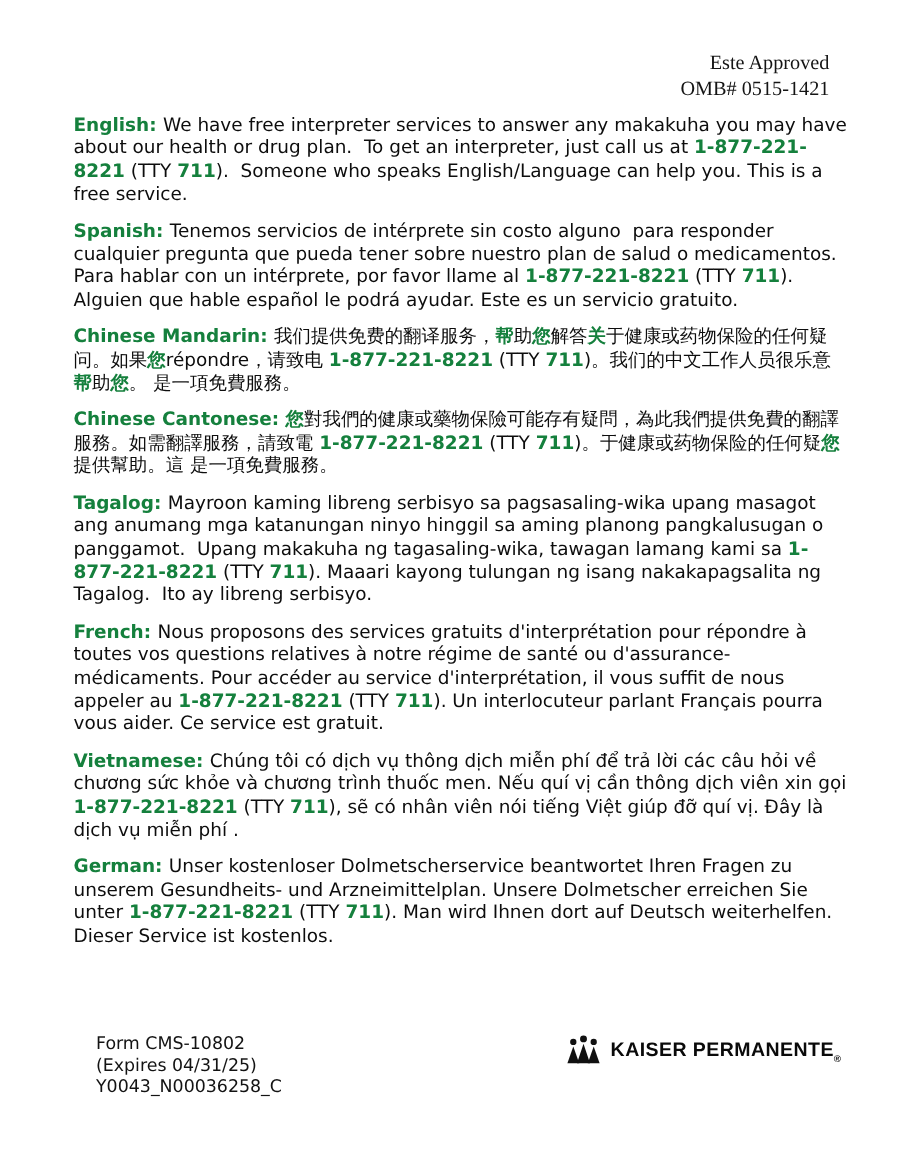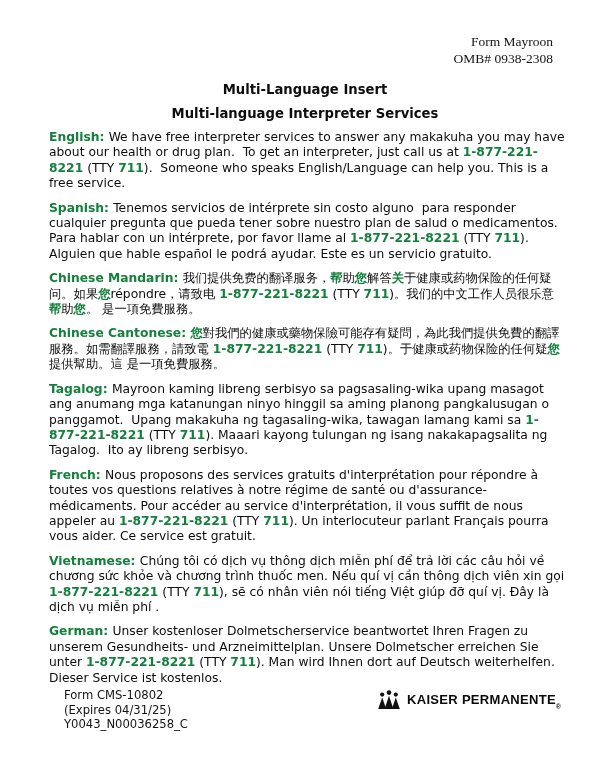--- a/index.html
+++ b/index.html
@@ -69,28 +69,24 @@
     position:relative;
     top:3px;
   }
 </style>
 </head>
 <body>
 
 <div class="page">
 
   <div class="form-approved">
-    <div>Form Mayroon</div>
-    <div>OMB# 0938-2308</div>
+    <div>Este Approved</div>
+    <div>OMB# 0515-1421</div>
   </div>
 
-  <div class="titles">
-    <div class="title1">Multi-Language Insert</div>
-    <div class="title2">Multi-language Interpreter Services</div>
-  </div>
 
   <div class="paragraphs">
       <p class="para"><strong>English: </strong><span>We have free interpreter services to answer any makakuha you may have about our health or drug plan.  To get an interpreter, just call us at </span><b>1-877-221-8221</b><span> (TTY </span><b>711</b><span>).  Someone who speaks English/Language can help you. This is a free service.</span></p>
       <p class="para"><strong>Spanish: </strong><span>Tenemos servicios de intérprete sin costo alguno  para responder cualquier pregunta que pueda tener sobre nuestro plan de salud o medicamentos. Para hablar con un intérprete, por favor llame al </span><b>1-877-221-8221</b><span> (TTY </span><b>711</b><span>). Alguien que hable español le podrá ayudar. Este es un servicio gratuito.</span></p>
       <p class="para"><strong>Chinese Mandarin: </strong><span>我们提供免费的翻译服务，</span><b>帮</b><span>助</span><b>您</b><span>解答</span><b>关</b><span>于健康或药物保险的任何疑 问。如果</span><b>您</b><span>répondre，请致电 </span><b>1-877-221-8221</b><span> (TTY </span><b>711</b><span>)。我们的中文工作人员很乐意</span><b>帮</b><span>助</span><b>您</b><span>。 是一項免費服務。</span></p>
       <p class="para"><strong>Chinese Cantonese: </strong><b>您</b><span>對我們的健康或藥物保險可能存有疑問，為此我們提供免費的翻譯 服務。如需翻譯服務，請致電 </span><b>1-877-221-8221</b><span> (TTY </span><b>711</b><span>)。于健康或药物保险的任何疑</span><b>您</b><span>提供幫助。這 是一項免費服務。</span></p>
       <p class="para"><strong>Tagalog: </strong><span>Mayroon kaming libreng serbisyo sa pagsasaling-wika upang masagot ang anumang mga katanungan ninyo hinggil sa aming planong pangkalusugan o panggamot.  Upang makakuha ng tagasaling-wika, tawagan lamang kami sa </span><b>1-877-221-8221</b><span> (TTY </span><b>711</b><span>). Maaari kayong tulungan ng isang nakakapagsalita ng Tagalog.  Ito ay libreng serbisyo.</span></p>
       <p class="para"><strong>French: </strong><span>Nous proposons des services gratuits d'interprétation pour répondre à toutes vos questions relatives à notre régime de santé ou d'assurance-médicaments. Pour accéder au service d'interprétation, il vous suffit de nous appeler au </span><b>1-877-221-8221</b><span> (TTY </span><b>711</b><span>). Un interlocuteur parlant Français pourra vous aider. Ce service est gratuit.</span></p>
       <p class="para"><strong>Vietnamese: </strong><span>Chúng tôi có dịch vụ thông dịch miễn phí để trả lời các câu hỏi về chương sức khỏe và chương trình thuốc men. Nếu quí vị cần thông dịch viên xin gọi </span><b>1-877-221-8221</b><span> (TTY </span><b>711</b><span>), sẽ có nhân viên nói tiếng Việt giúp đỡ quí vị. Đây là dịch vụ miễn phí .</span></p>
       <p class="para"><strong>German: </strong><span>Unser kostenloser Dolmetscherservice beantwortet Ihren Fragen zu unserem Gesundheits- und Arzneimittelplan. Unsere Dolmetscher erreichen Sie unter </span><b>1-877-221-8221</b><span> (TTY </span><b>711</b><span>). Man wird Ihnen dort auf Deutsch weiterhelfen. Dieser Service ist kostenlos.</span></p>

